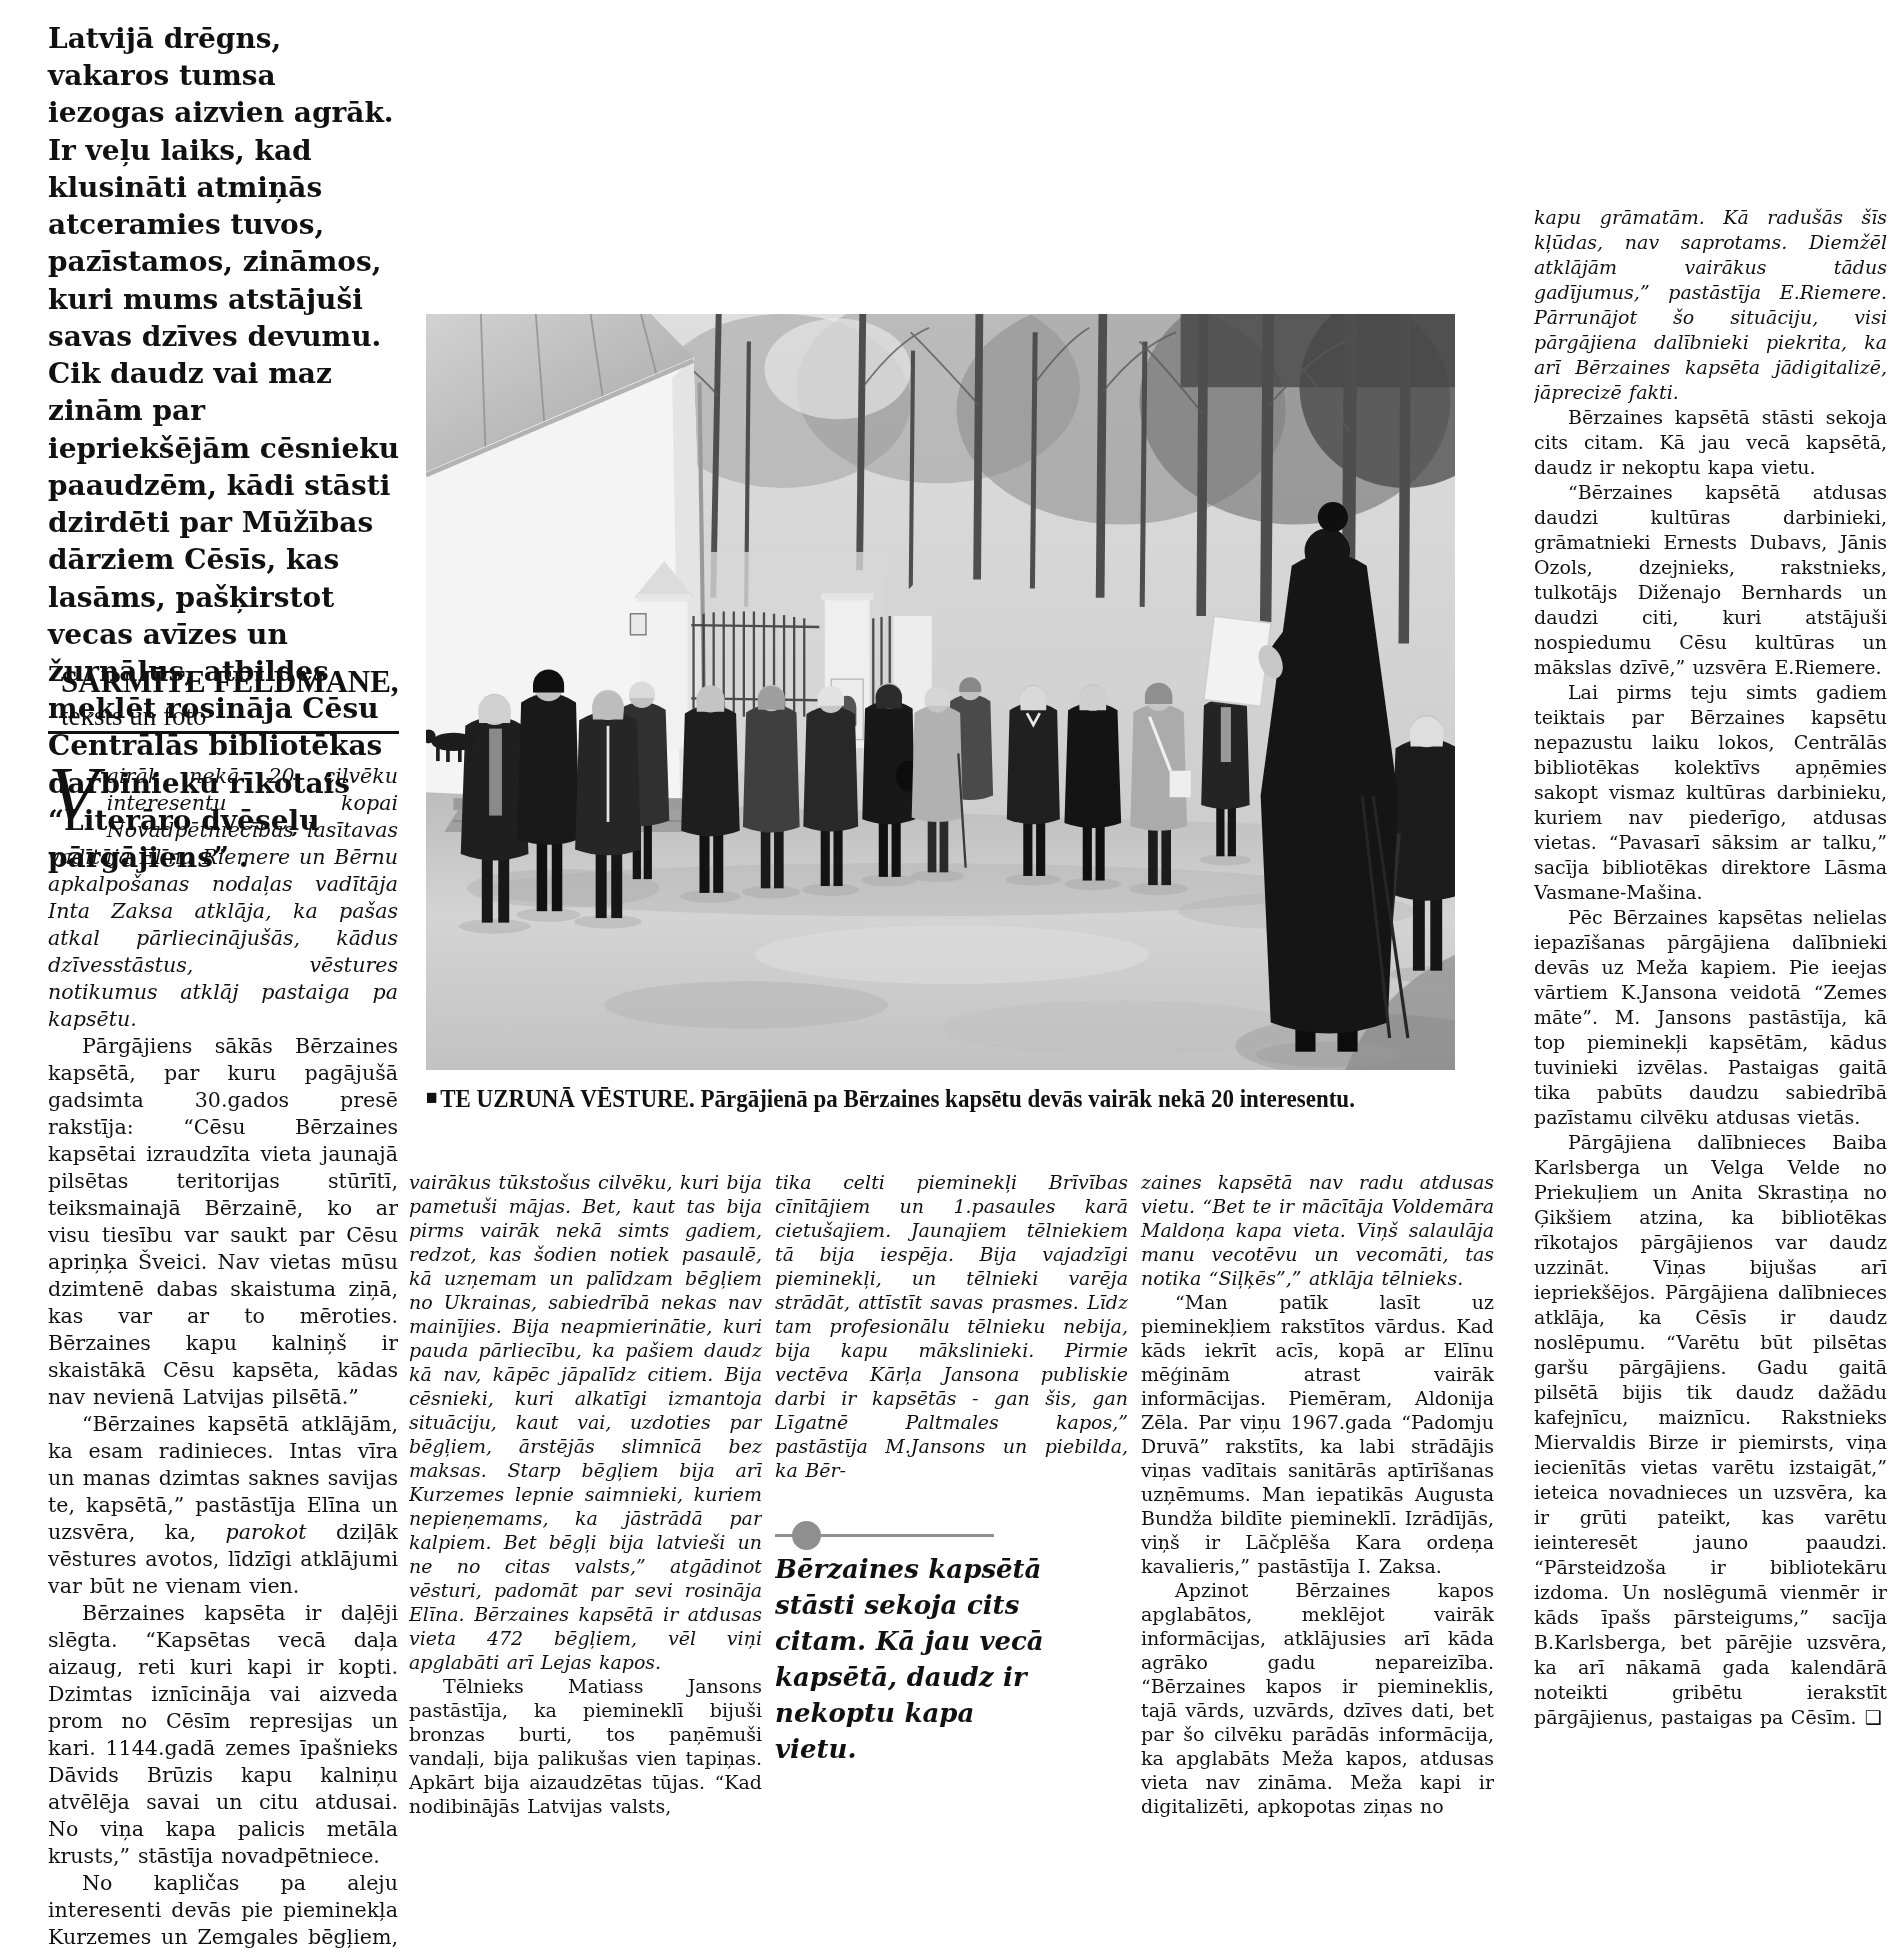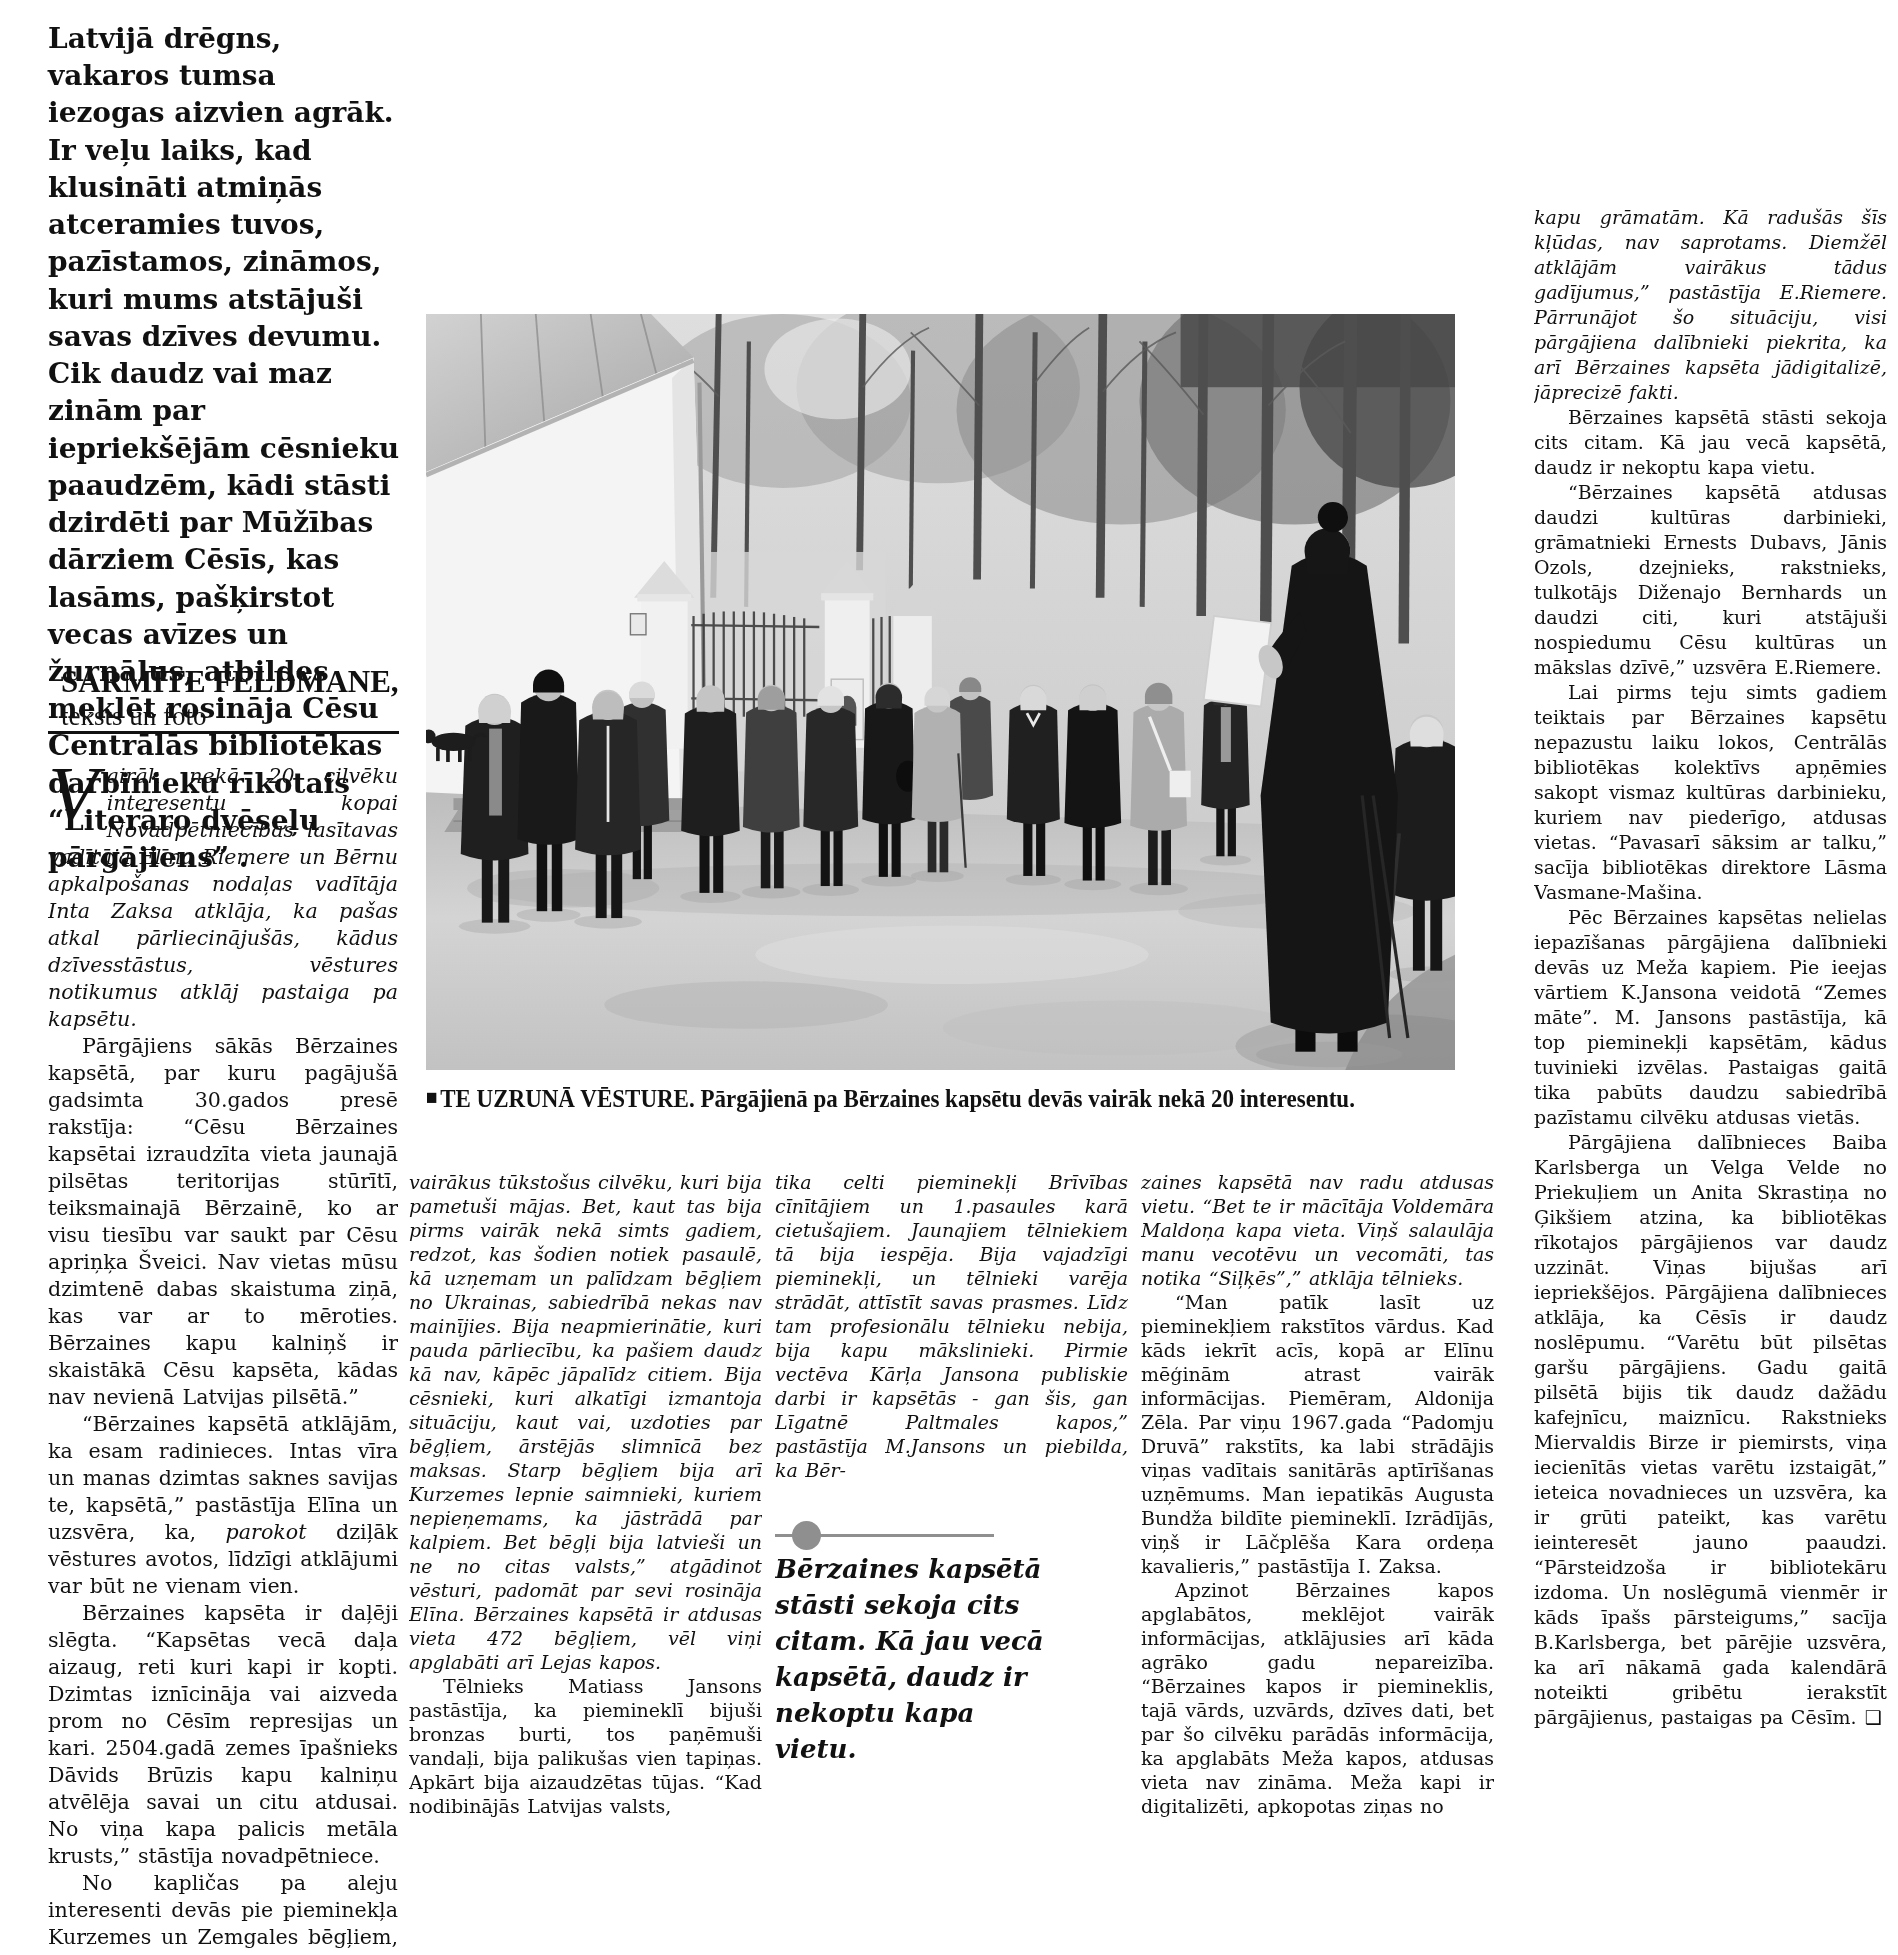--- a/index.html
+++ b/index.html
@@ -65,21 +65,21 @@
   <div class="byline">
     <div class="byline-name">SARMĪTE FELDMANE,</div>
     <div class="byline-role">teksts un foto</div>
   </div>
   <div class="byline-rule"></div>
 
   <div class="col left-col">
     <p class="noindent"><span class="dropcap">V</span><span>airāk nekā 20 cilvēku interesentu kopai Novadpētniecības lasītavas vadītāja Elīna Riemere un Bērnu apkalpošanas nodaļas vadītāja Inta Zaksa atklāja, ka pašas atkal pārliecinājušās, kādus dzīvesstāstus, vēstures notikumus atklāj pastaiga pa kapsētu.</span></p>
     <p>Pārgājiens sākās Bērzaines kapsētā, par kuru pagājušā gadsimta 30.gados presē rakstīja: “Cēsu Bērzaines kapsētai izraudzīta vieta jaunajā pilsētas teritorijas stūrītī, teiksmainajā Bērzainē, ko ar visu tiesību var saukt par Cēsu apriņķa Šveici. Nav vietas mūsu dzimtenē dabas skaistuma ziņā, kas var ar to mēroties. Bērzaines kapu kalniņš ir skaistākā Cēsu kapsēta, kādas nav nevienā Latvijas pilsētā.”</p>
     <p><span>“Bērzaines kapsētā atklājām, ka esam radinieces. Intas vīra un manas dzimtas saknes savijas te, kapsētā,” pastāstīja Elīna un uzsvēra, ka, </span><i>parokot</i><span> dziļāk vēstures avotos, līdzīgi atklājumi var būt ne vienam vien.</span></p>
-    <p>Bērzaines kapsēta ir daļēji slēgta. “Kapsētas vecā daļa aizaug, reti kuri kapi ir kopti. Dzimtas iznīcināja vai aizveda prom no Cēsīm represijas un kari. 2504.gadā zemes īpašnieks Dāvids Brūzis kapu kalniņu atvēlēja savai un citu atdusai. No viņa kapa palicis metāla krusts,” stāstīja novadpētniece.</p>
+    <p>Bērzaines kapsēta ir daļēji slēgta. “Kapsētas vecā daļa aizaug, reti kuri kapi ir kopti. Dzimtas iznīcināja vai aizveda prom no Cēsīm represijas un kari. 1144.gadā zemes īpašnieks Dāvids Brūzis kapu kalniņu atvēlēja savai un citu atdusai. No viņa kapa palicis metāla krusts,” stāstīja novadpētniece.</p>
     <p>No kapličas pa aleju interesenti devās pie pieminekļa Kurzemes un Zemgales bēgļiem, kas atgādina par 1. pasaules karu, kad 1915. gada aprīlī Cēsīs ienāca pirmie kara bēgļi. “Cēsnieki uzņēma</p>
   </div>
 
   <div class="photo-box">
     <svg viewBox="0 0 2250 1652" width="1029" height="756" preserveAspectRatio="none">
       <defs>
         <linearGradient id="sky" x1="0" y1="0" x2="0" y2="1">
           <stop offset="0" stop-color="#dedede"></stop>
             <stop offset="1" stop-color="#c6c6c6"></stop>
         </linearGradient>

